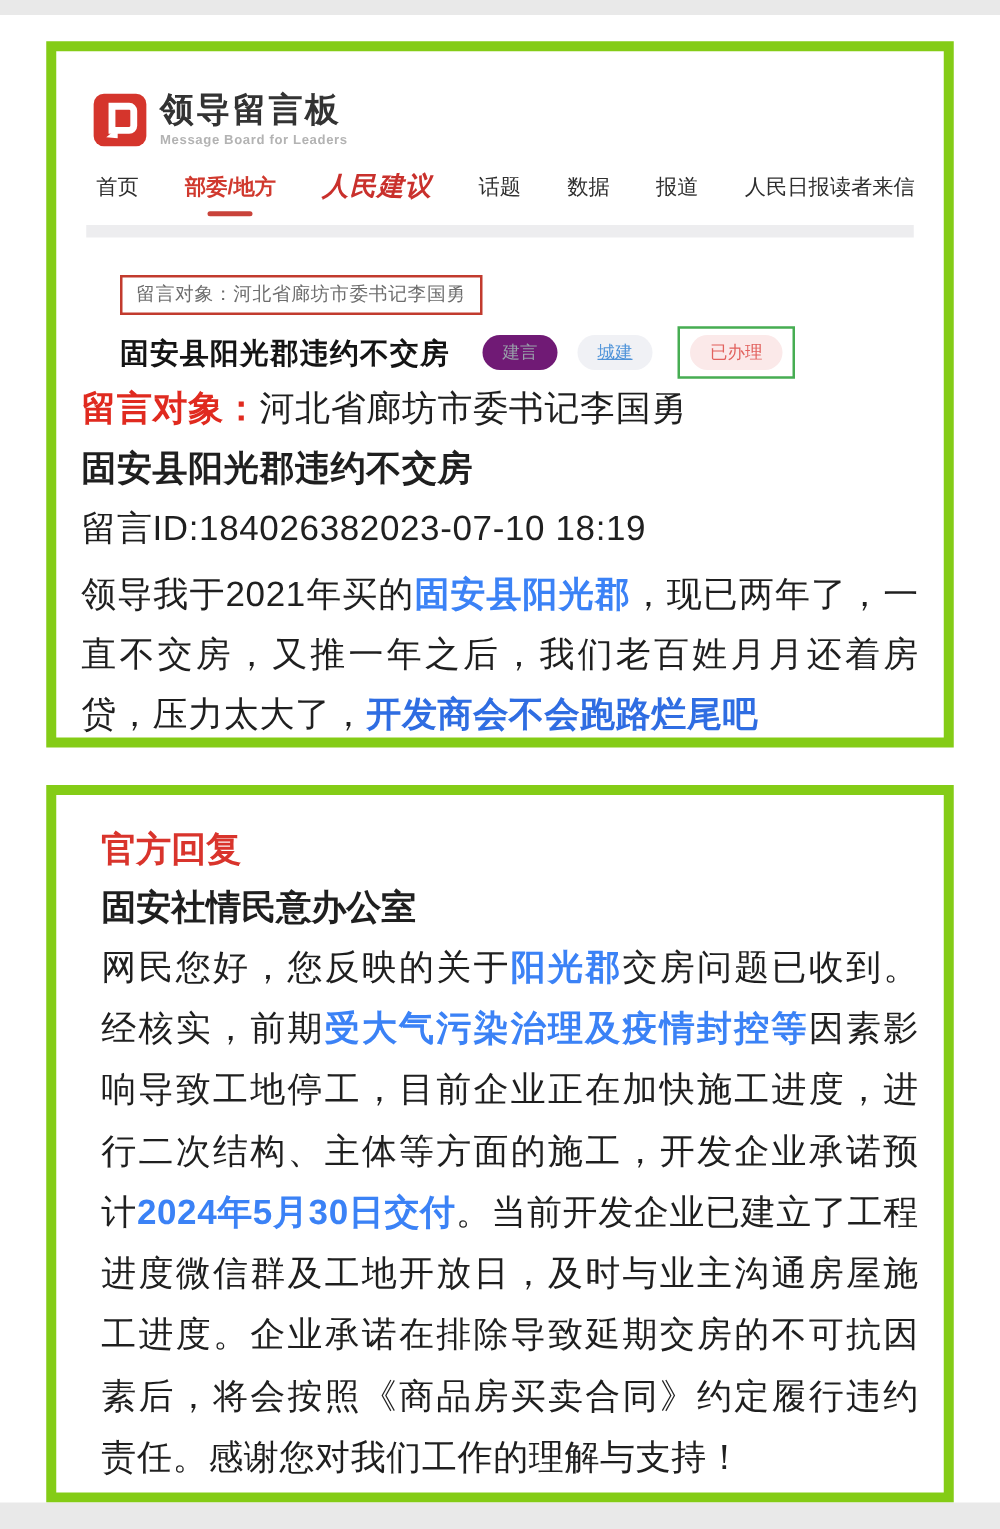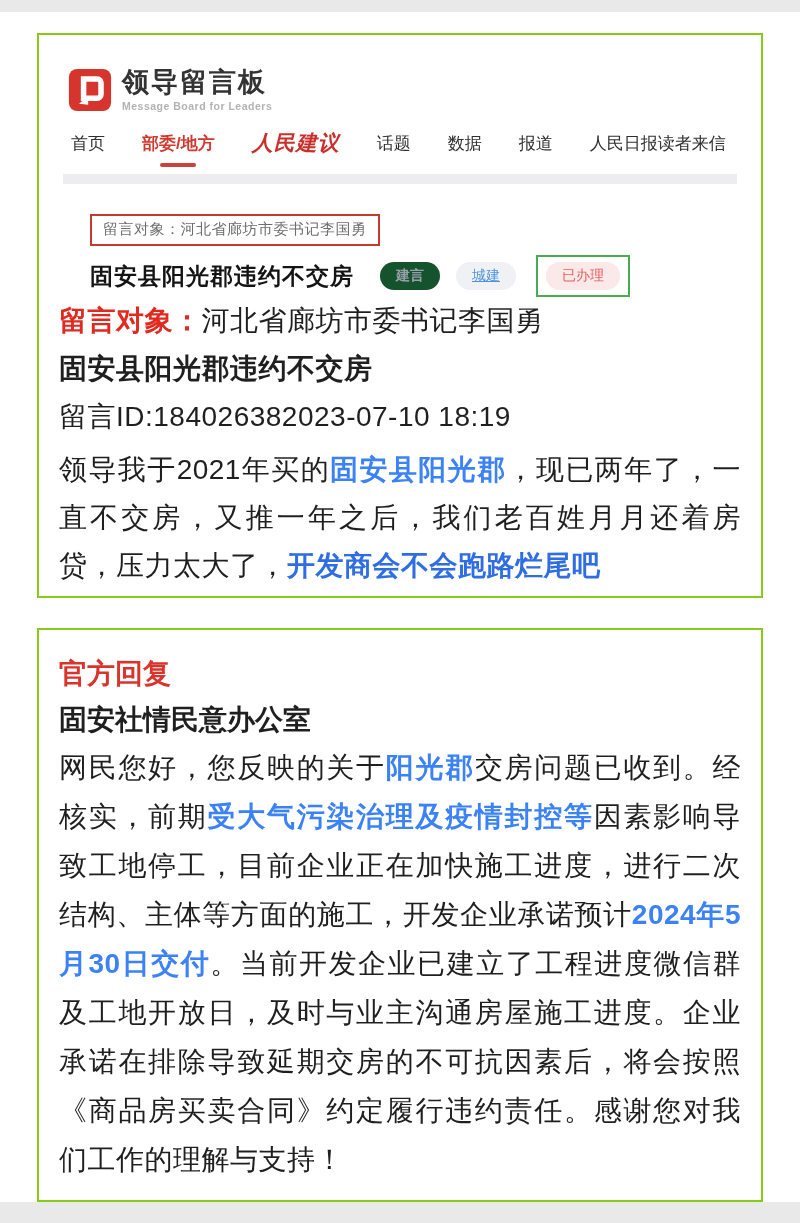--- a/index.html
+++ b/index.html
@@ -3,23 +3,23 @@
 <meta charset="utf-8">
 <style>
   * { margin:0; padding:0; box-sizing:border-box; }
   html,body { width:800px; height:1223px; background:#ffffff; overflow:hidden;
               font-family:"Liberation Sans", sans-serif; }
   .strip { position:absolute; left:0; width:800px; background:#e9e9e9; }
   #strip-top { top:0; height:12px; }
   #strip-bottom { top:1202px; height:21px; }
 
   .card { position:absolute; left:37px; width:726px; background:#fff;
-          border:2px solid #84cc16; }
+          border:8px solid #84cc16; }
   #card-message { top:33px; height:565px; padding:0 20px; }
-  #card-reply   { top:628px; height:574px; padding:26px 20px 0 20px; }
+  #card-reply   { top:628px; height:574px; padding:26px 20px 0 36px; }
 
   
   .logo-row { display:flex; align-items:center; margin:33px 0 0 9px; }
   .logo-icon { width:44px; height:44px; flex:0 0 44px; }
   .logo-text { margin-left:10px; }
   .logo-title { font-size:27px; font-weight:700; color:#333; letter-spacing:2px; line-height:28px; }
   .logo-sub { font-size:10.5px; color:#b3b3b3; letter-spacing:0.5px; margin-top:4px;font-weight:bold; }
 
   
   .nav-row { display:flex; align-items:center; margin:16px 0 0 12px; gap:37px; height:30px; }
@@ -30,21 +30,21 @@
   .nav-item.brand { font-family:"Liberation Serif", serif; font-style:italic; font-weight:700;
       color:#c9302c; font-size:21px; letter-spacing:1px; }
 
   
   .embedded-topbar { height:10px; background:#ededef; margin:16px 4px 0 4px; }
   .anno-red-box { display:inline-block; margin:30px 0 0 31px; border:2px solid #c23b2e;
       padding:4px 11px 5px 11px; font-size:15px; color:#6d6d6d; letter-spacing:0.5px; }
   .title-row { display:flex; align-items:center; margin:9px 0 0 31px; height:42px; }
   .snippet-title { font-size:23px; font-weight:700; color:#141414; letter-spacing:1px; }
   .tag { display:inline-block; font-size:14px; padding:5px 16px; border-radius:15px; white-space:nowrap; }
-  .tag-gray { background:#14532d; color:#989fa9; margin-left:26px;font-weight:bold; }
+  .tag-gray { background:#701a75; color:#989fa9; margin-left:26px; }
   .tag-blue { background:#f0f1f5; color:#4e93d9; margin-left:16px;text-decoration:underline; }
   .tag-red  { background:#fbe9e9; color:#e2625e; }
   .anno-green-box { display:inline-block; border:2px solid #46ad52; padding:5px 8px; margin-left:20px; }
 
   
   .big-text { margin-top:0px; font-size:28px; line-height:48px; color:#1f1f1f;
               text-align:justify; letter-spacing:0.5px; }
   .bt-line { white-space:nowrap; }
   .red  { color:#3b82f6; font-weight:700; }
   .blue { color:#2f6de2; font-weight:700; }

